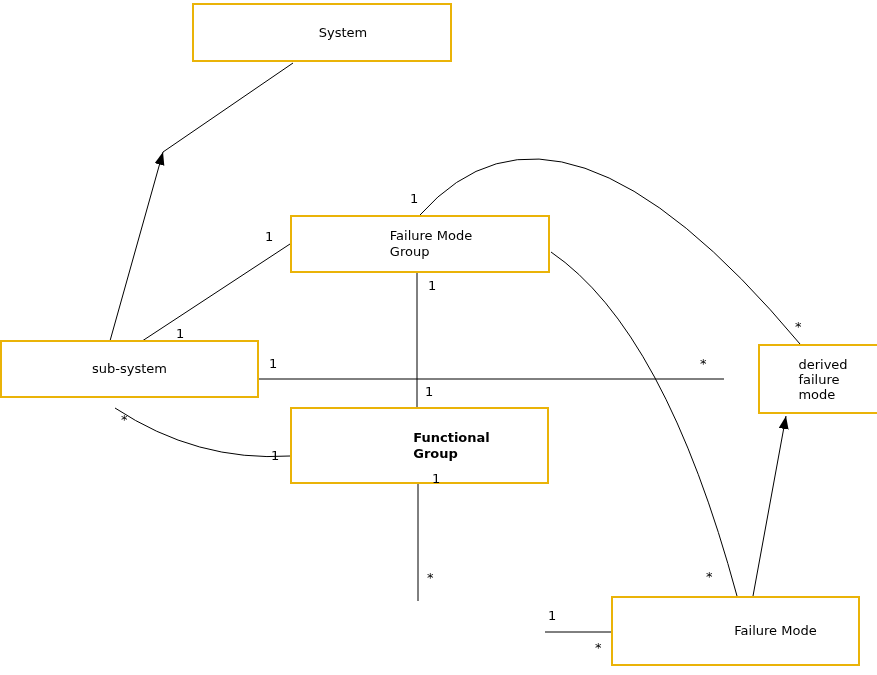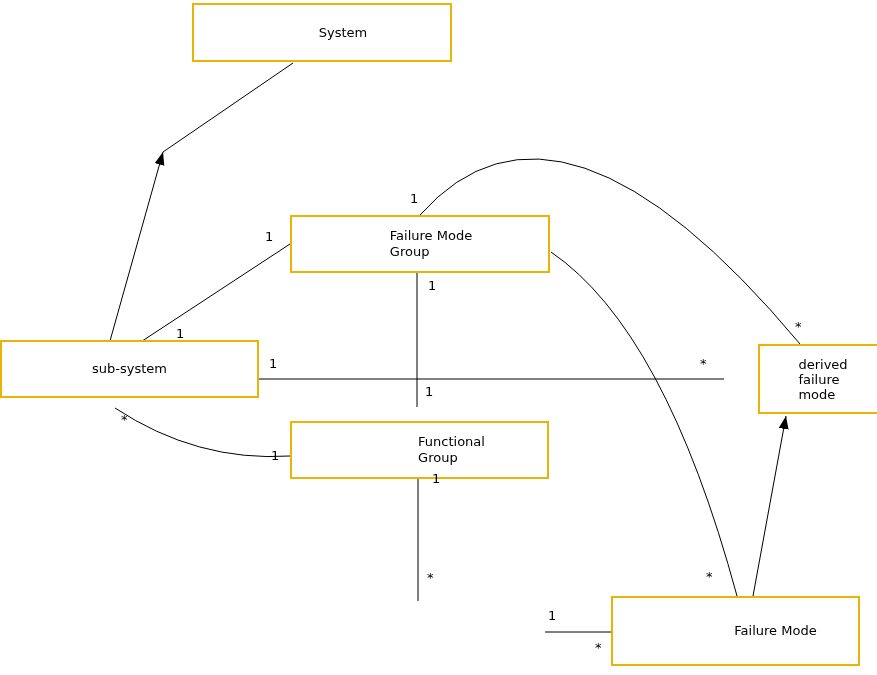--- a/index.html
+++ b/index.html
@@ -92,21 +92,21 @@
   </div>
 
   <div class="box" style="left:758px; top:344px; width:144px; height:70px;">
     <div class="txt" style="transform:translateX(-7px); line-height:15px;">
       <span>derived</span>
       <span>failure</span>
       <span>mode</span>
     </div>
   </div>
 
-  <div class="box" style="left:290px; top:421px; width:259px; height:58px;">
+  <div class="box" style="left:290px; top:407px; width:259px; height:77px;font-weight:bold;">
     <div class="txt" style="transform:translateX(32px);">
       <span>Functional</span>
       <span>Group</span>
     </div>
   </div>
 
 
   <div class="box" style="left:611px; top:596px; width:249px; height:70px;">
     <div class="txt" style="transform:translateX(40px);">
       <span>Failure Mode</span>

